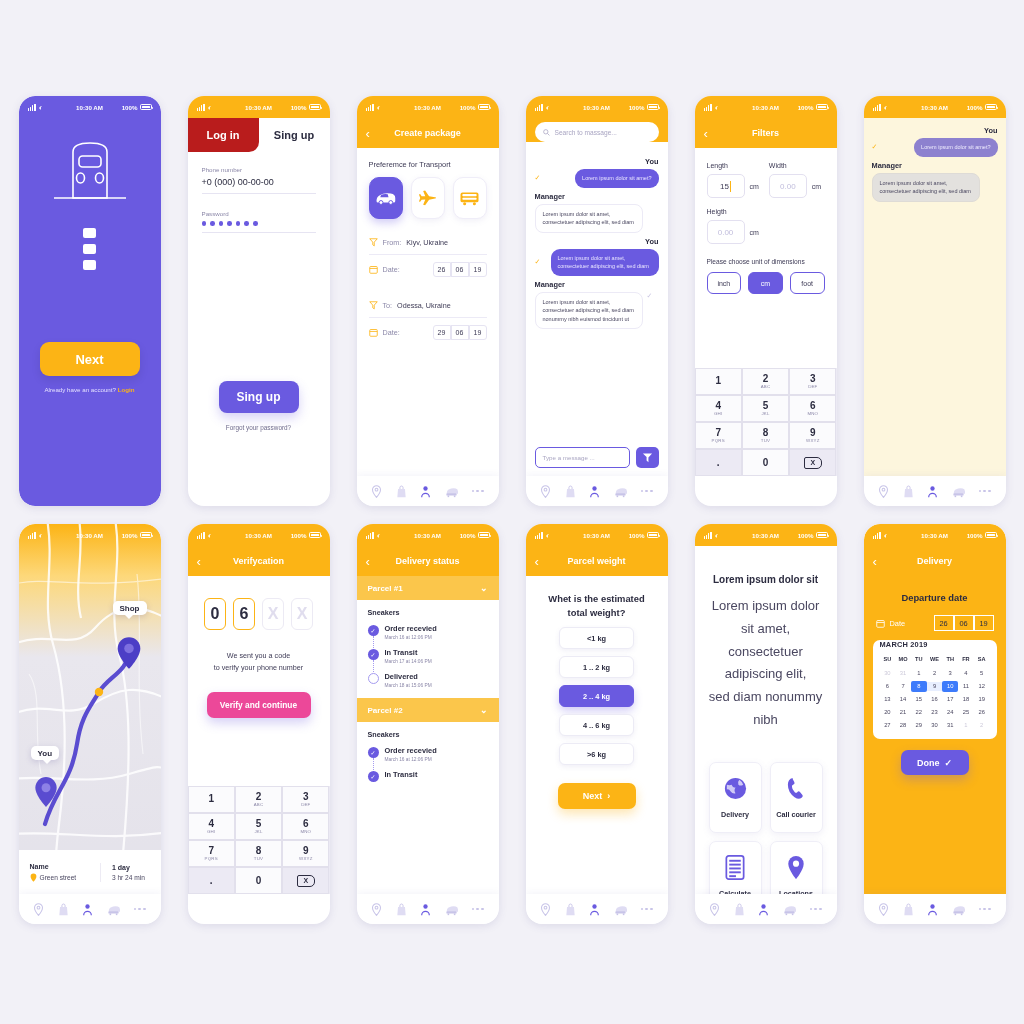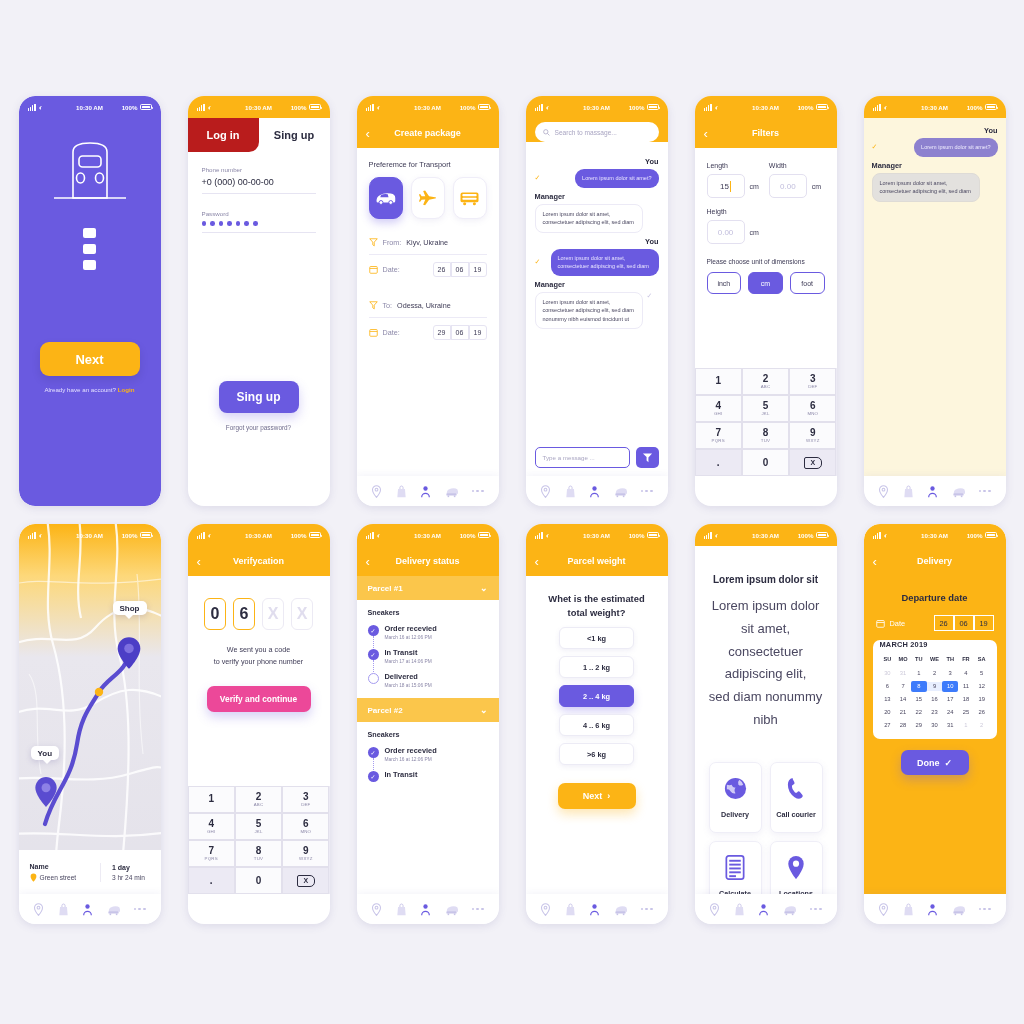--- a/index.html
+++ b/index.html
@@ -227,21 +227,21 @@
   .mapinfo .t { font-size:7px; font-weight:bold; color:#2c2c40; }
   .mapinfo .sub { font-size:6.6px; color:#4a4760; margin-top:3px; display:flex; align-items:center; gap:3px; }
 
   
   .codes { display:flex; gap:7px; justify-content:center; margin-top:22px; }
   .codebox {
     width:22px;height:32px;border-radius:6px;background:#fff;border:1.3px solid #fcb415;
     display:flex;align-items:center;justify-content:center; font-size:16px;font-weight:bold;color:#2c2c40;
   }
   .codebox.empty { border-color:#eceaf4; color:#e0ddee; }
-  .vtext { text-align:center; font-size:7.2px; color:#3d3a55; line-height:1.65; margin-top:14px; }
+  .vtext { text-align:center; font-size:7.2px; color:#3d3a55; line-height:1.65; margin-top:20px; }
   .btn-verify {
     margin:18px auto 0; width:104px; height:26px; background:#ec4899; border-radius:7px;
     color:#fff;font-size:8.4px;font-weight:bold;display:flex;align-items:center;justify-content:center;
     box-shadow:0 5px 11px rgba(106,90,224,.28);
   }
 
   
   .parcel-hd {
     height:24px; background:#fbc64b; display:flex; align-items:center;
     padding:0 11px; color:#fff; font-size:8px; font-weight:bold;

